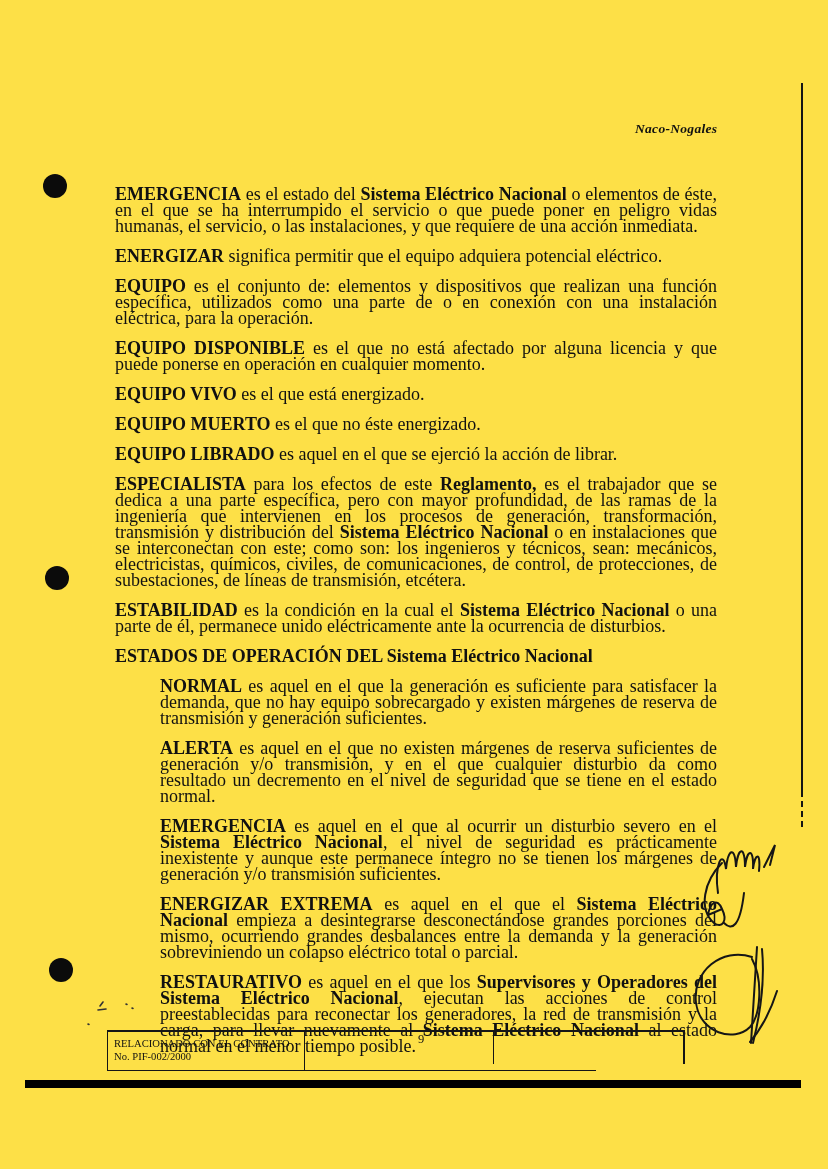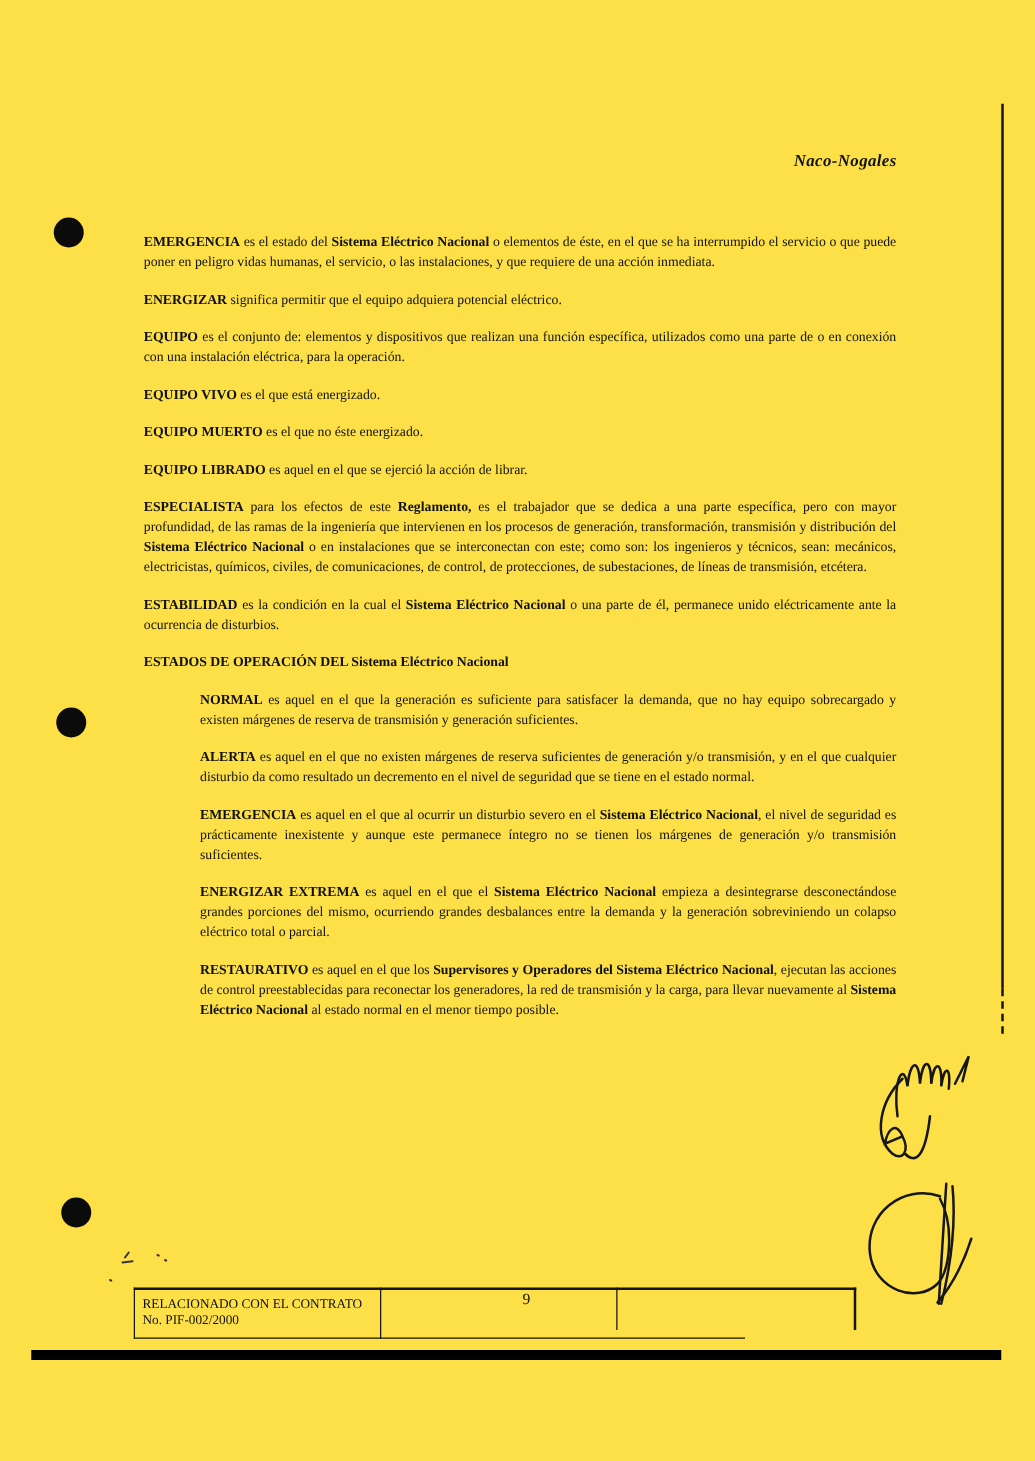--- a/index.html
+++ b/index.html
@@ -22,21 +22,21 @@
   .right-border{position:absolute;left:801px;top:83px;width:2px;height:708px;background:#151515;}
   .right-border-dashed{position:absolute;left:801px;top:791px;width:0;height:36px;border-left:2px dashed #151515;}
   
   .punch{position:absolute;width:24px;height:24px;border-radius:50%;background:#0b0b0b;}
   .punch.p1{left:43px;top:174px;}
   .punch.p2{left:45px;top:566px;}
   .punch.p3{left:49px;top:958px;}
   
   .text-column{
     position:absolute;left:115px;top:186px;width:602px;
-    font-size:11px;line-height:16px;text-align:justify;
+    font-size:18px;line-height:16px;text-align:justify;
   }
   .para{margin:0 0 14px 0;}
   .para.indent{margin-left:45px;}
   .b{font-weight:bold;}
   .bi{font-weight:bold;}
   
   .tline{position:absolute;background:#151515;}
   .footer-left-cell{
     position:absolute;left:114px;top:1037px;width:186px;
     font-size:10.6px;line-height:13px;white-space:nowrap;
@@ -62,20 +62,21 @@
   <div class="right-border-dashed"></div>
 
   <div class="punch p1"></div>
   <div class="punch p2"></div>
   <div class="punch p3"></div>
 
   <div class="text-column">
       <p class="para"><span class="b">EMERGENCIA</span><span> es el estado del </span><span class="b">Sistema Eléctrico Nacional</span><span> o elementos de éste, en el que se ha interrumpido el servicio o que puede poner en peligro vidas humanas, el servicio, o las instalaciones, y que requiere de una acción inmediata.</span></p>
       <p class="para"><span class="b">ENERGIZAR</span><span> significa permitir que el equipo adquiera potencial eléctrico.</span></p>
       <p class="para"><span class="b">EQUIPO</span><span> es el conjunto de: elementos y dispositivos que realizan una función específica, utilizados como una parte de o en  conexión con una instalación eléctrica, para la operación.</span></p>
+      <p class="para"><span class="b">EQUIPO DISPONIBLE</span><span> es el que no está afectado por alguna licencia y que puede ponerse en operación en cualquier momento.</span></p>
       <p class="para"><span class="b">EQUIPO </span><span class="bi">VIVO</span><span> es el que está energizado.</span></p>
       <p class="para"><span class="b">EQUIPO </span><span class="bi">MUERTO</span><span> es el que no éste energizado.</span></p>
       <p class="para"><span class="b">EQUIPO </span><span class="bi">LIBRADO</span><span> es aquel en el que se ejerció la acción de librar.</span></p>
       <p class="para"><span class="b">ESPECIALISTA</span><span> para los efectos de este </span><span class="b">Reglamento,</span><span> es el trabajador que se dedica a una parte específica, pero con mayor profundidad, de las ramas de la ingeniería que intervienen en los procesos de generación, transformación, transmisión y distribución del </span><span class="b">Sistema Eléctrico Nacional</span><span> o en instalaciones que se interconectan con este; como son: los ingenieros y técnicos, sean: mecánicos, electricistas, químicos, civiles, de comunicaciones, de control, de protecciones, de subestaciones, de  líneas de transmisión, etcétera.</span></p>
       <p class="para"><span class="b">ESTABILIDAD</span><span> es la condición en la cual el </span><span class="b">Sistema Eléctrico Nacional</span><span> o una parte de él, permanece unido eléctricamente ante la ocurrencia de disturbios.</span></p>
       <p class="para"><span class="b">ESTADOS DE OPERACIÓN DEL Sistema Eléctrico Nacional</span></p>
       <p class="para indent"><span class="b">NORMAL</span><span> es aquel en el que la generación es suficiente para satisfacer la demanda, que no hay equipo sobrecargado y existen márgenes de reserva de transmisión y generación suficientes.</span></p>
       <p class="para indent"><span class="b">ALERTA</span><span> es aquel en el que no existen márgenes de reserva suficientes de generación y/o transmisión, y en el que cualquier disturbio da como resultado un decremento en el nivel de seguridad que se tiene en el estado normal.</span></p>
       <p class="para indent"><span class="b">EMERGENCIA</span><span> es aquel en el que al ocurrir un disturbio severo en el </span><span class="b">Sistema Eléctrico Nacional</span><span>, el nivel de seguridad es prácticamente inexistente y aunque este permanece íntegro no se tienen los márgenes de generación y/o transmisión suficientes.</span></p>
       <p class="para indent"><span class="b">ENERGIZAR EXTREMA</span><span> es aquel en el que el </span><span class="b">Sistema Eléctrico Nacional</span><span> empieza a desintegrarse desconectándose grandes porciones del mismo, ocurriendo grandes desbalances entre la demanda y la generación sobreviniendo un colapso eléctrico total o parcial.</span></p>

